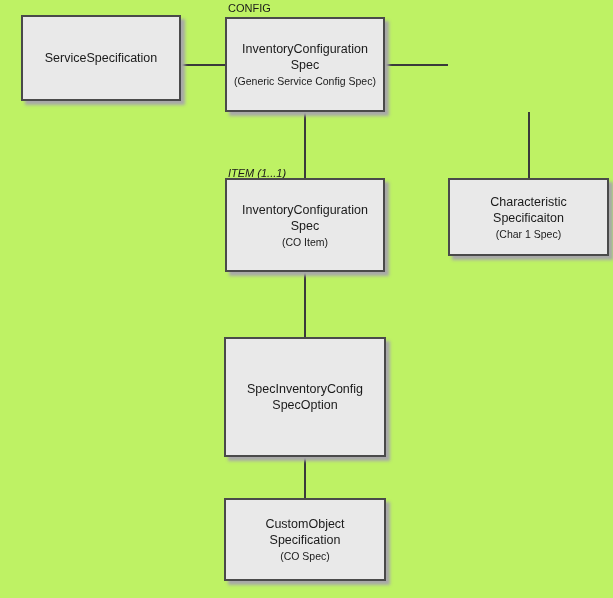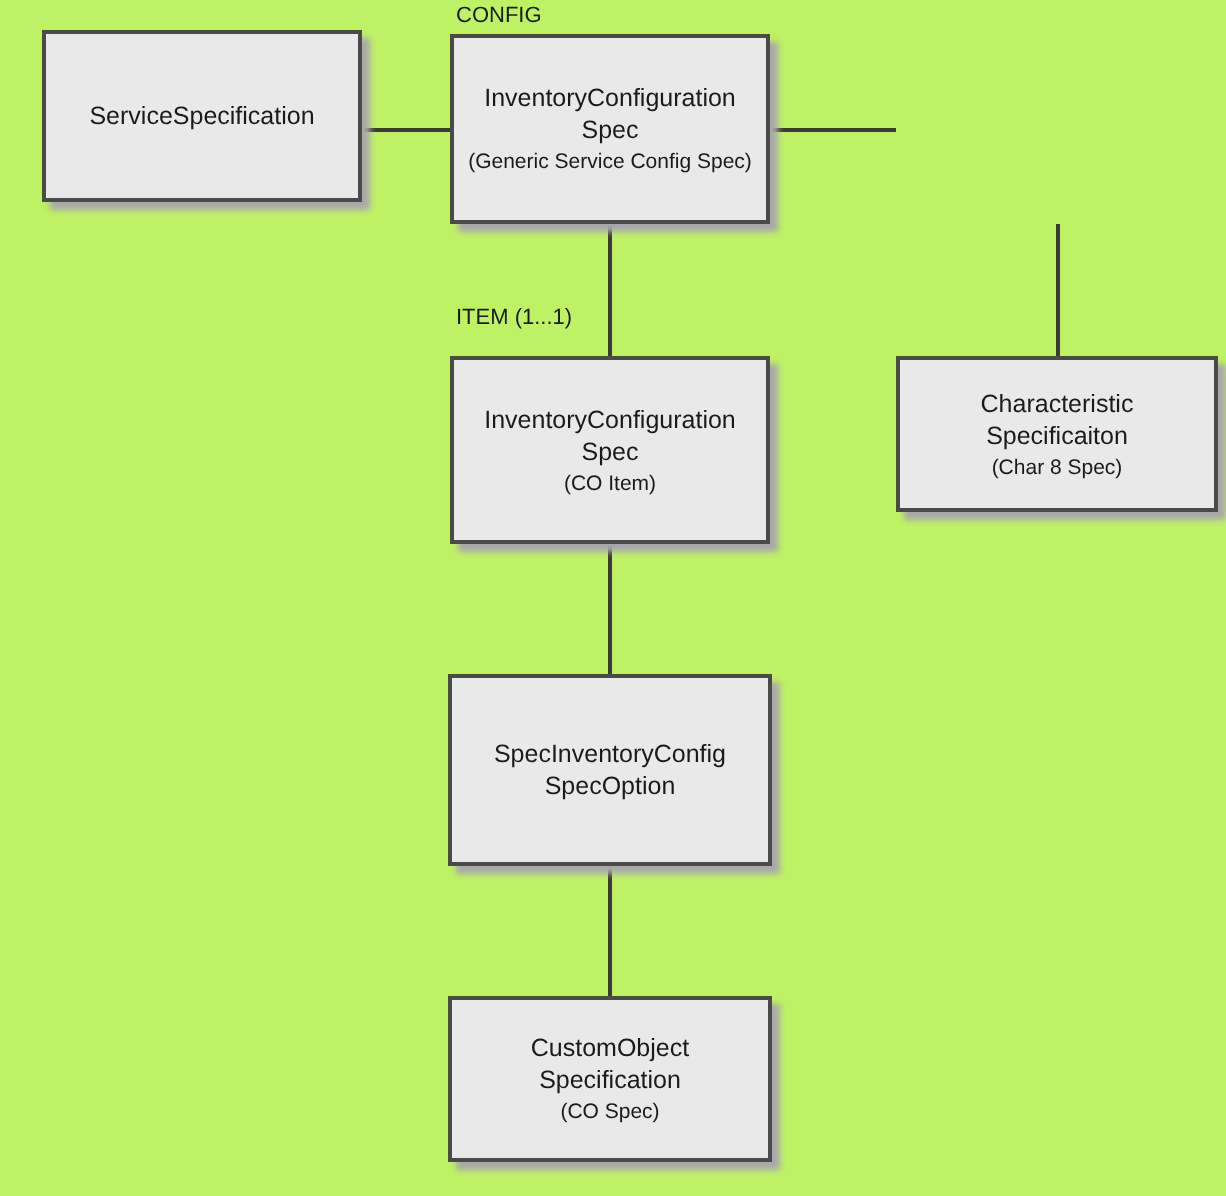--- a/index.html
+++ b/index.html
@@ -50,32 +50,32 @@
     line-height: 12px;
     color: #1a1a1a;
     white-space: nowrap;
   }
   
   #node-service-spec            { left: 3px;   top: 15px;  width: 160px; height: 86px; margin-left: 18px; }
   #node-inv-config-generic      { left: 225px; top: 17px;  width: 160px; height: 95px; }
   #node-char-spec-1             { left: 448px; top: 17px;  width: 161px; height: 95px; }
   #node-inv-config-co-item      { left: 225px; top: 178px; width: 160px; height: 94px; }
   #node-char-spec-2             { left: 448px; top: 178px; width: 161px; height: 78px; }
-  #node-spec-inv-config-option  { left: 224px; top: 337px; width: 162px; height: 96px; }
+  #node-spec-inv-config-option  { left: 224px; top: 337px; width: 162px; height: 120px; }
   #node-custom-object-spec      { left: 224px; top: 498px; width: 162px; height: 83px; }
   
   #conn-service-to-invconfig    { left: 163px; top: 64px;  width: 62px; height: 2px; }
   #conn-invconfig-to-char1      { left: 385px; top: 64px;  width: 63px; height: 2px; }
   #conn-invconfig-to-coitem     { left: 304px; top: 112px; width: 2px;  height: 66px; }
   #conn-char1-to-char2          { left: 528px; top: 112px; width: 2px;  height: 66px; }
   #conn-coitem-to-specoption    { left: 304px; top: 272px; width: 2px;  height: 65px; }
   #conn-specoption-to-cospec    { left: 304px; top: 433px; width: 2px;  height: 65px; }
   
   #label-config { left: 228px; top: 2px; }
-  #label-item   { left: 228px; top: 153px; }
+  #label-item   { left: 228px; top: 167px; font-style: italic; }
 </style>
 </head>
 <body>
 
 <div class="canvas">
 
   <div class="edge-label" id="label-config">CONFIG</div>
   <div class="edge-label" id="label-item">ITEM (1...1)</div>
 
   <div class="connector" id="conn-service-to-invconfig"></div>
@@ -95,21 +95,21 @@
   </div>
 
 
   <div class="node" id="node-inv-config-co-item">
     <div class="node-title">InventoryConfiguration Spec</div>
     <div class="node-subtitle">(CO Item)</div>
   </div>
 
   <div class="node" id="node-char-spec-2">
     <div class="node-title">Characteristic Specificaiton</div>
-    <div class="node-subtitle">(Char 8 Spec)</div>
+    <div class="node-subtitle">(Char 1 Spec)</div>
   </div>
 
   <div class="node" id="node-spec-inv-config-option">
     <div class="node-title">SpecInventoryConfig SpecOption</div>
 
   </div>
 
   <div class="node" id="node-custom-object-spec">
     <div class="node-title">CustomObject Specification</div>
     <div class="node-subtitle">(CO Spec)</div>

